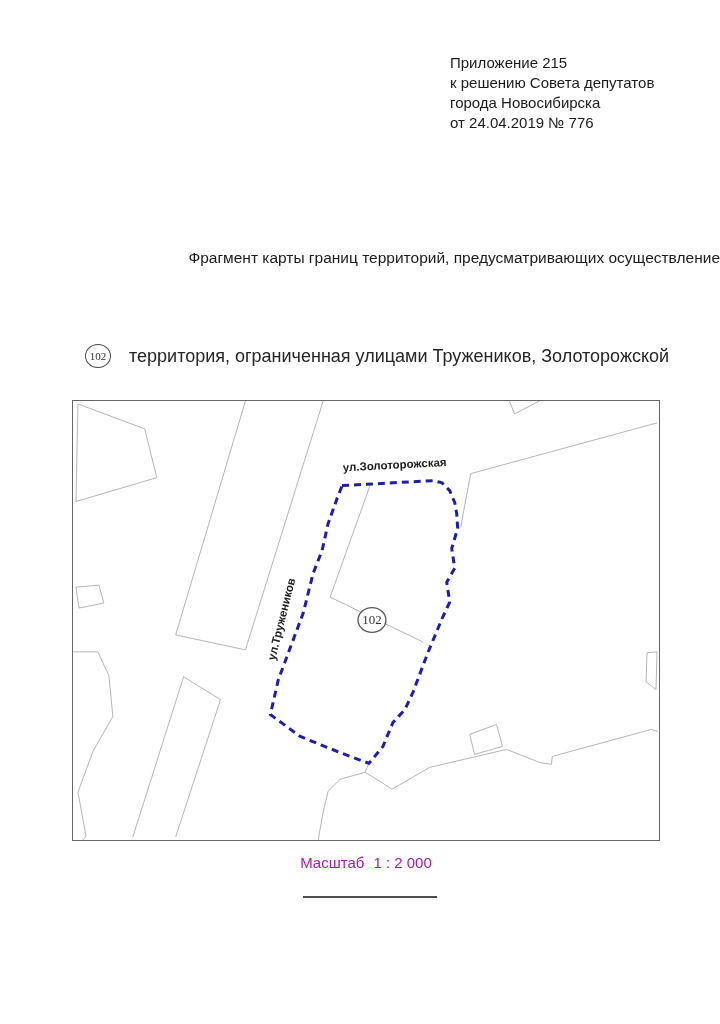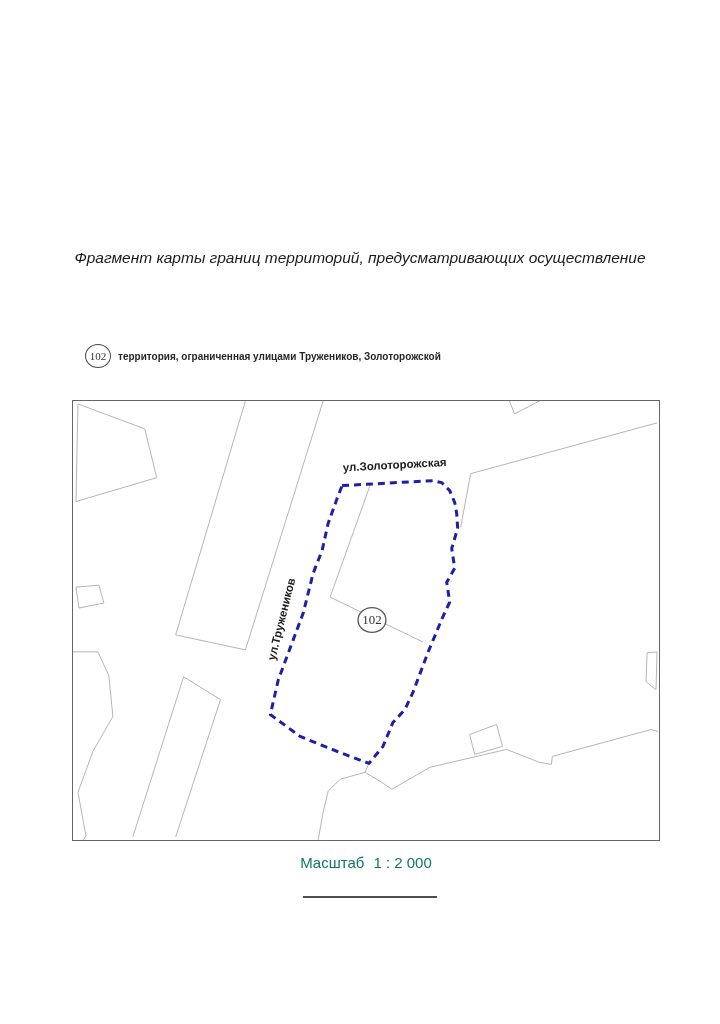--- a/index.html
+++ b/index.html
@@ -26,24 +26,23 @@
     line-height: 20px;
     white-space: nowrap;
   }
 
   
   .doc-title {
     position: absolute;
     top: 246px;
     left: 0;
     width: 100%;
-    text-align: center;
+    text-align: right;
     font-size: 15.5px;
     line-height: 24px;
-    font-style: italic;
   }
 
   
   .legend-row {
     position: absolute;
     left: 85px;
     top: 344px;
     display: flex;
     align-items: center;
   }
@@ -54,25 +53,24 @@
     border-radius: 50%;
     display: flex;
     align-items: center;
     justify-content: center;
     font-family: "Liberation Serif", serif;
     font-size: 11px;
     color: #333;
     flex: 0 0 auto;
   }
   .legend-text {
-    margin-left: 7px;
-    font-size: 10px;
+    margin-left: 18px;
+    font-size: 18px;
     color: #262626;
     white-space: nowrap;
-    font-weight: bold;
   }
 
   
   .map-frame {
     position: absolute;
     left: 72px;
     top: 400px;
     width: 586px;
     height: 439px;
     border: 1.5px solid #666;
@@ -94,37 +92,43 @@
   }
 
   
   .scale-caption {
     position: absolute;
     left: 72px;
     top: 854px;
     width: 588px;
     text-align: center;
     font-size: 15px;
-    color: #0f766e;
+    color: #a21caf;
   }
   .scale-caption .gap { display: inline-block; width: 9px; }
   .scale-underline {
     position: absolute;
     left: 303px;
     top: 896px;
     width: 134px;
     height: 2px;
     background: #4d4d4d;
   }
 </style>
 </head>
 <body>
 
 <div class="page">
 
+  <div class="header-block">
+    <div>Приложение 215</div>
+    <div>к решению Совета депутатов</div>
+    <div>города Новосибирска</div>
+    <div>от 24.04.2019 № 776</div>
+  </div>
 
   <div class="doc-title">
     <div>Фрагмент карты границ территорий, предусматривающих осуществление</div>
   </div>
 
   <div class="legend-row">
     <div class="legend-badge">
       <span>102</span>
     </div>
     <div class="legend-text">территория, ограниченная улицами Тружеников, Золоторожской</div>

